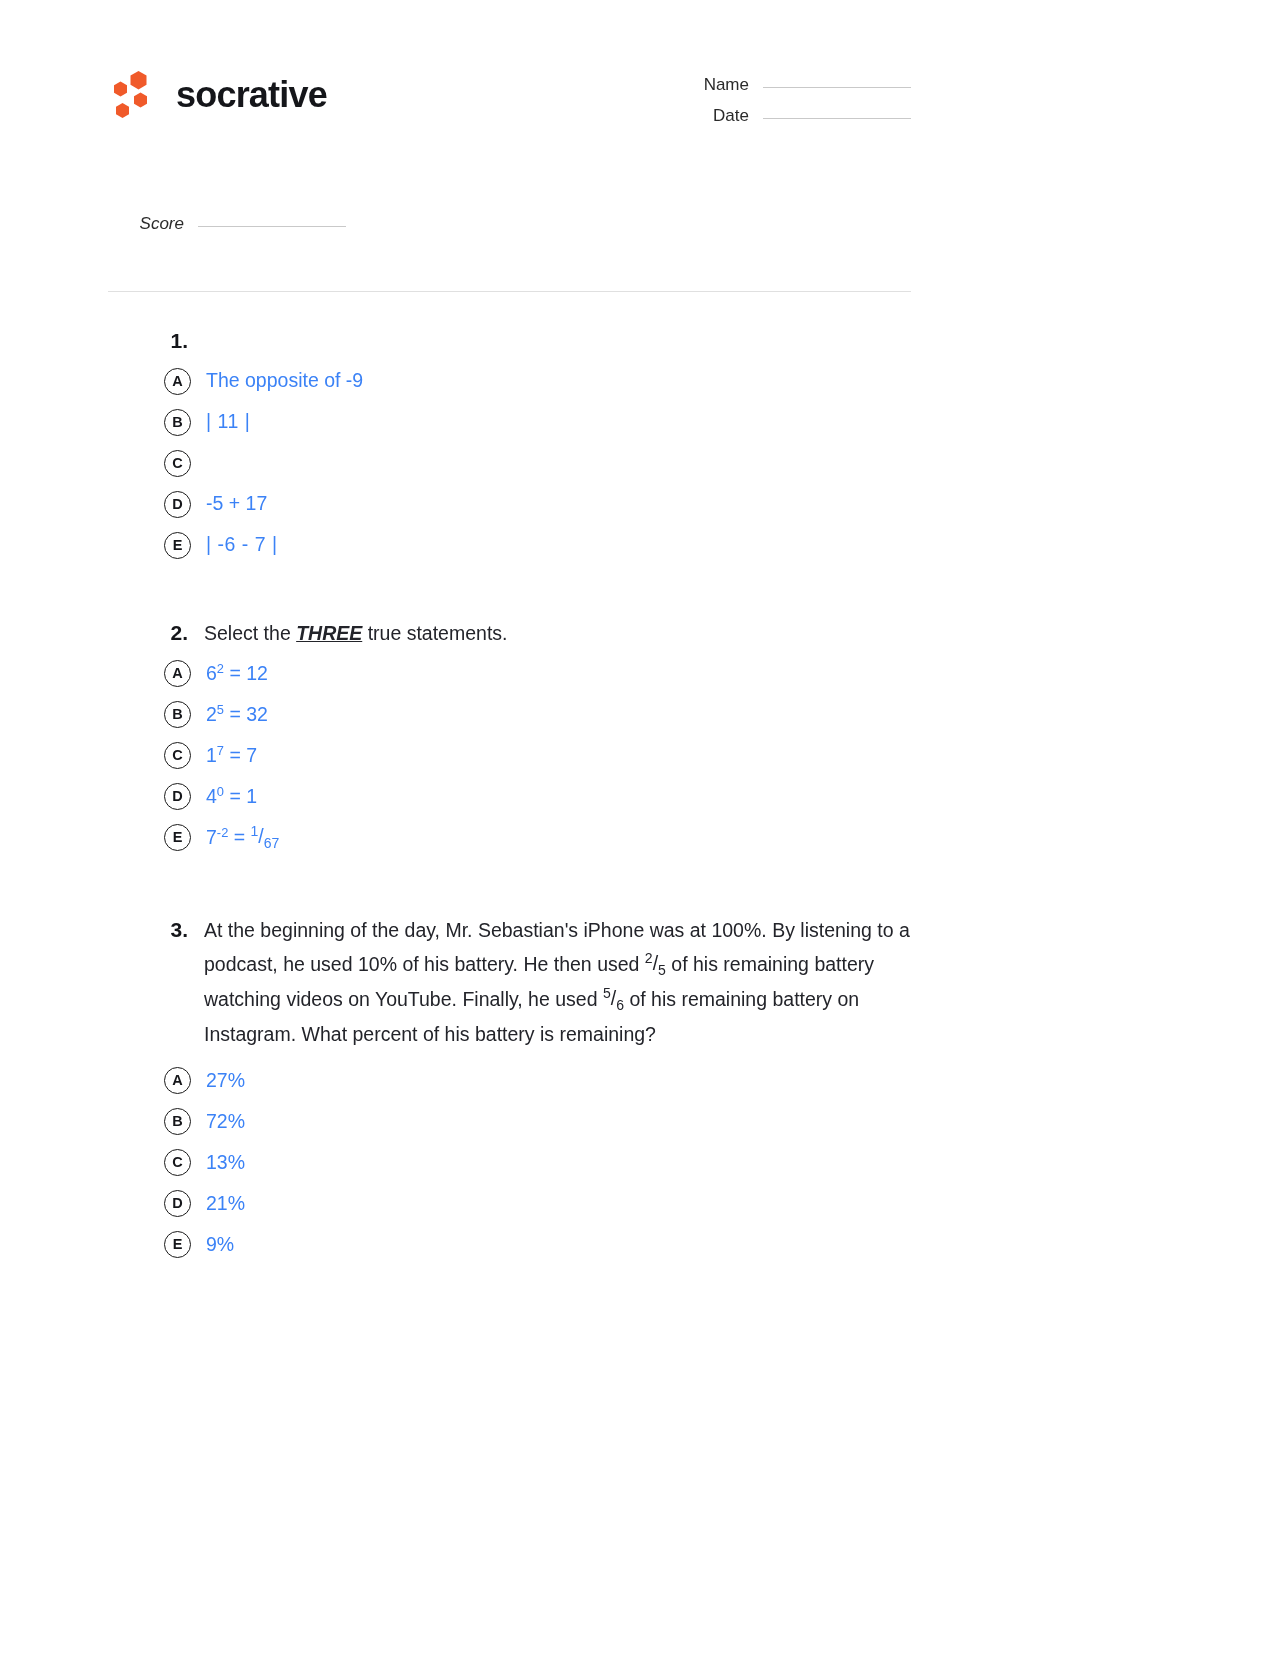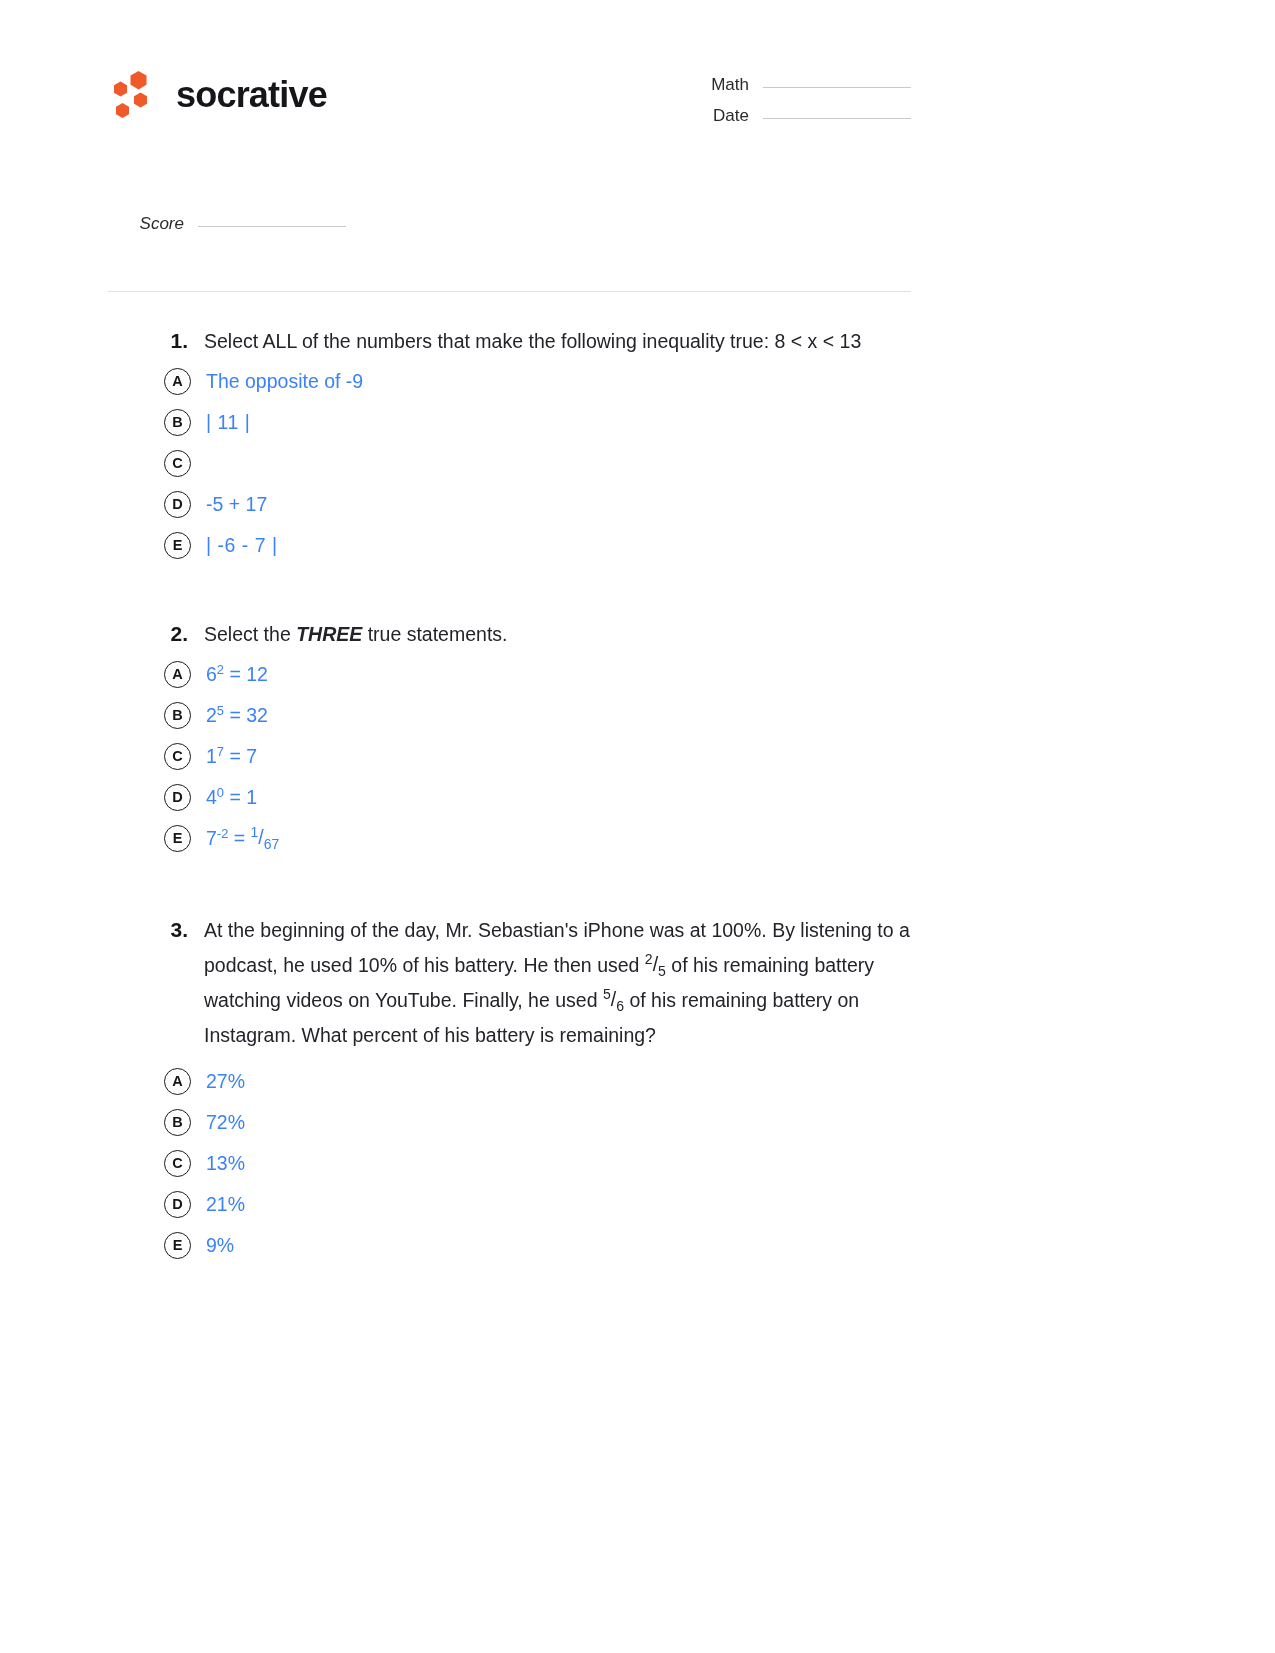--- a/index.html
+++ b/index.html
@@ -128,20 +128,21 @@
   }
   .q-text {
     font-size: 19.5px;
     line-height: 1.78;
     color: #23242a;
     max-width: 880px;
   }
   .emph {
     font-weight: 700;
     font-style: italic;
+    text-decoration: underline;
   }
 
   .choices {
     margin-top: 6px;
   }
   .choice {
     display: flex;
     align-items: center;
     gap: 15px;
     margin-bottom: 7px;
@@ -209,21 +210,21 @@
           <polygon points="12.5,12.5 19,16.25 19,23.75 12.5,27.5 6,23.75 6,16.25"></polygon>
           <polygon points="32.5,23.5 39,27.25 39,34.75 32.5,38.5 26,34.75 26,27.25"></polygon>
           <polygon points="14.5,34 21,37.75 21,45.25 14.5,49 8,45.25 8,37.75"></polygon>
         </g>
       </svg>
       <span class="brand-name">socrative</span>
     </div>
 
     <div class="meta-fields">
       <div class="meta-row">
-        <span class="meta-label">Math</span>
+        <span class="meta-label">Name</span>
         <span class="meta-line"></span>
       </div>
       <div class="meta-row">
         <span class="meta-label">Date</span>
         <span class="meta-line"></span>
       </div>
     </div>
   </div>
 
   <div class="title-area">
@@ -235,21 +236,20 @@
     </div>
   </div>
 
   <div class="divider"></div>
 
   <div class="questions">
 
     <div class="question">
       <div class="q-head">
         <span class="q-num">1.</span>
-        <span class="q-text">Select ALL of the numbers that make the following inequality true: 8 &lt; x &lt; 13</span>
       </div>
       <div class="choices">
         <div class="choice">
           <span class="bubble">A</span>
           <span class="choice-text">The opposite of -9</span>
         </div>
         <div class="choice">
           <span class="bubble">B</span>
           <span class="choice-text abs">| 11 |</span>
         </div>

